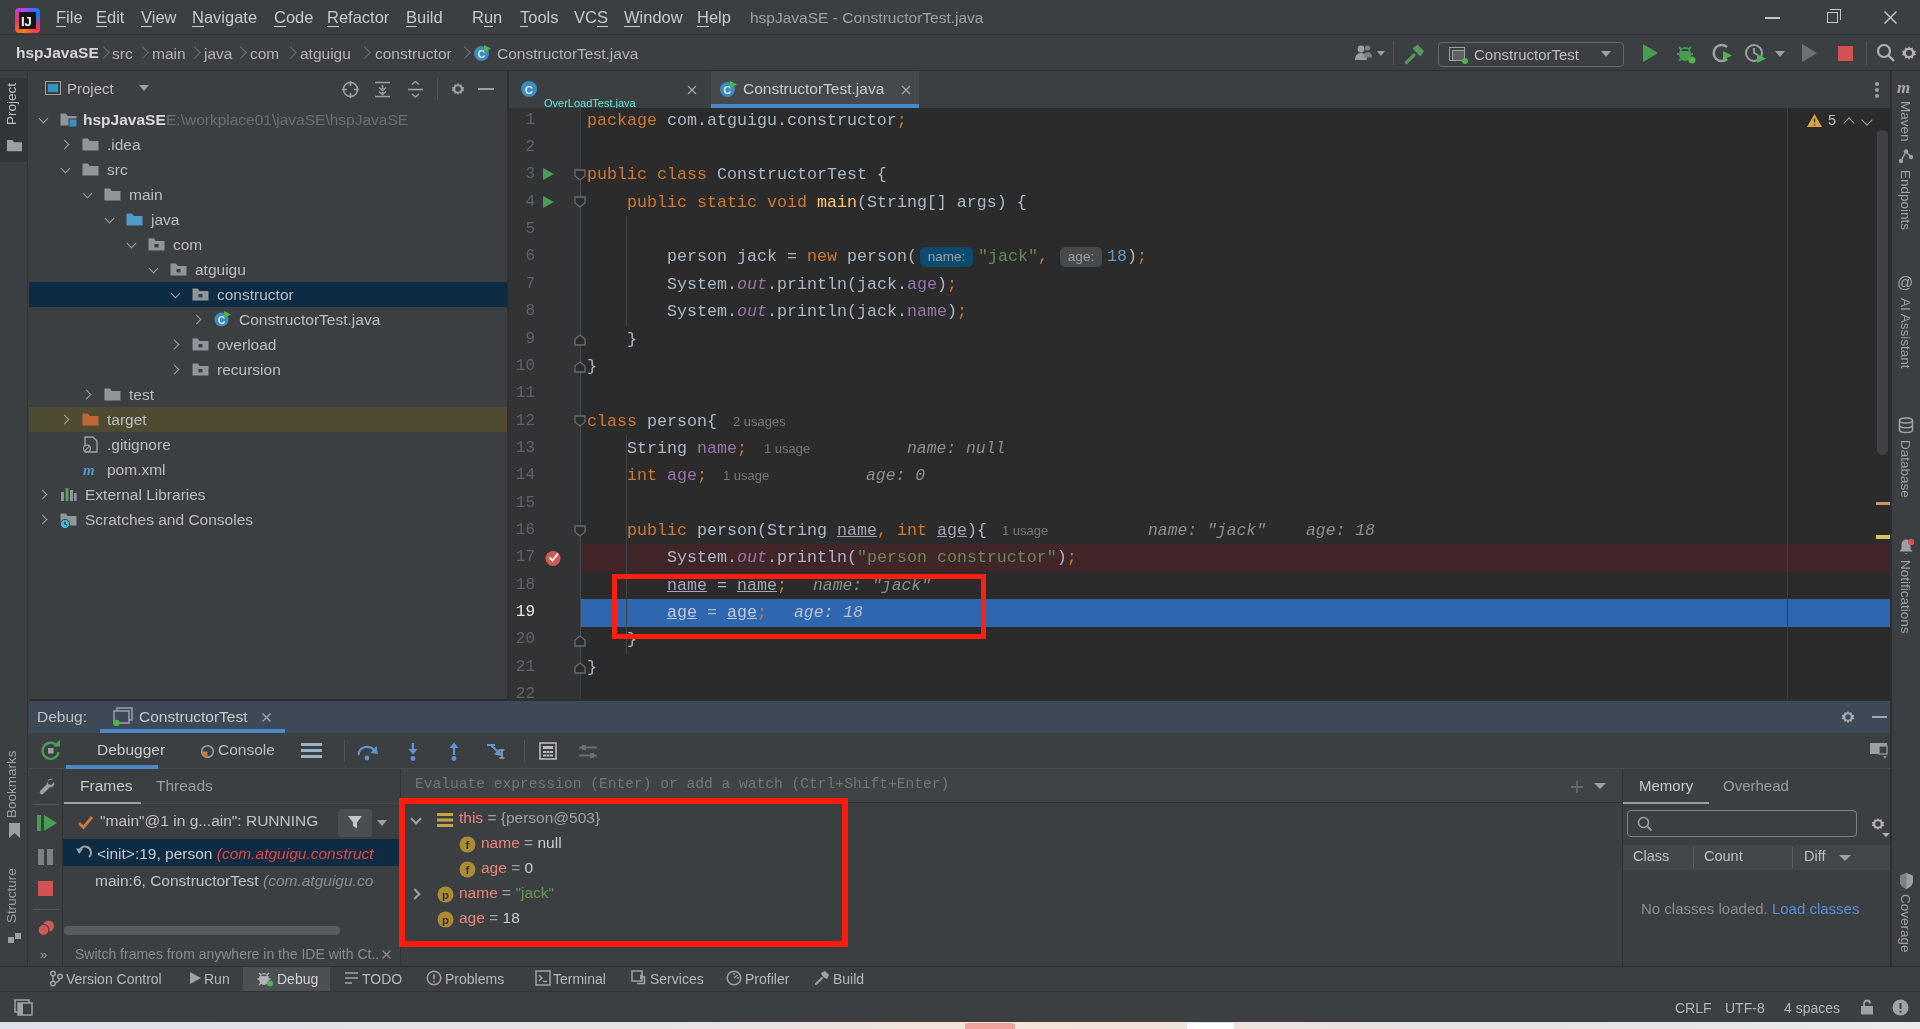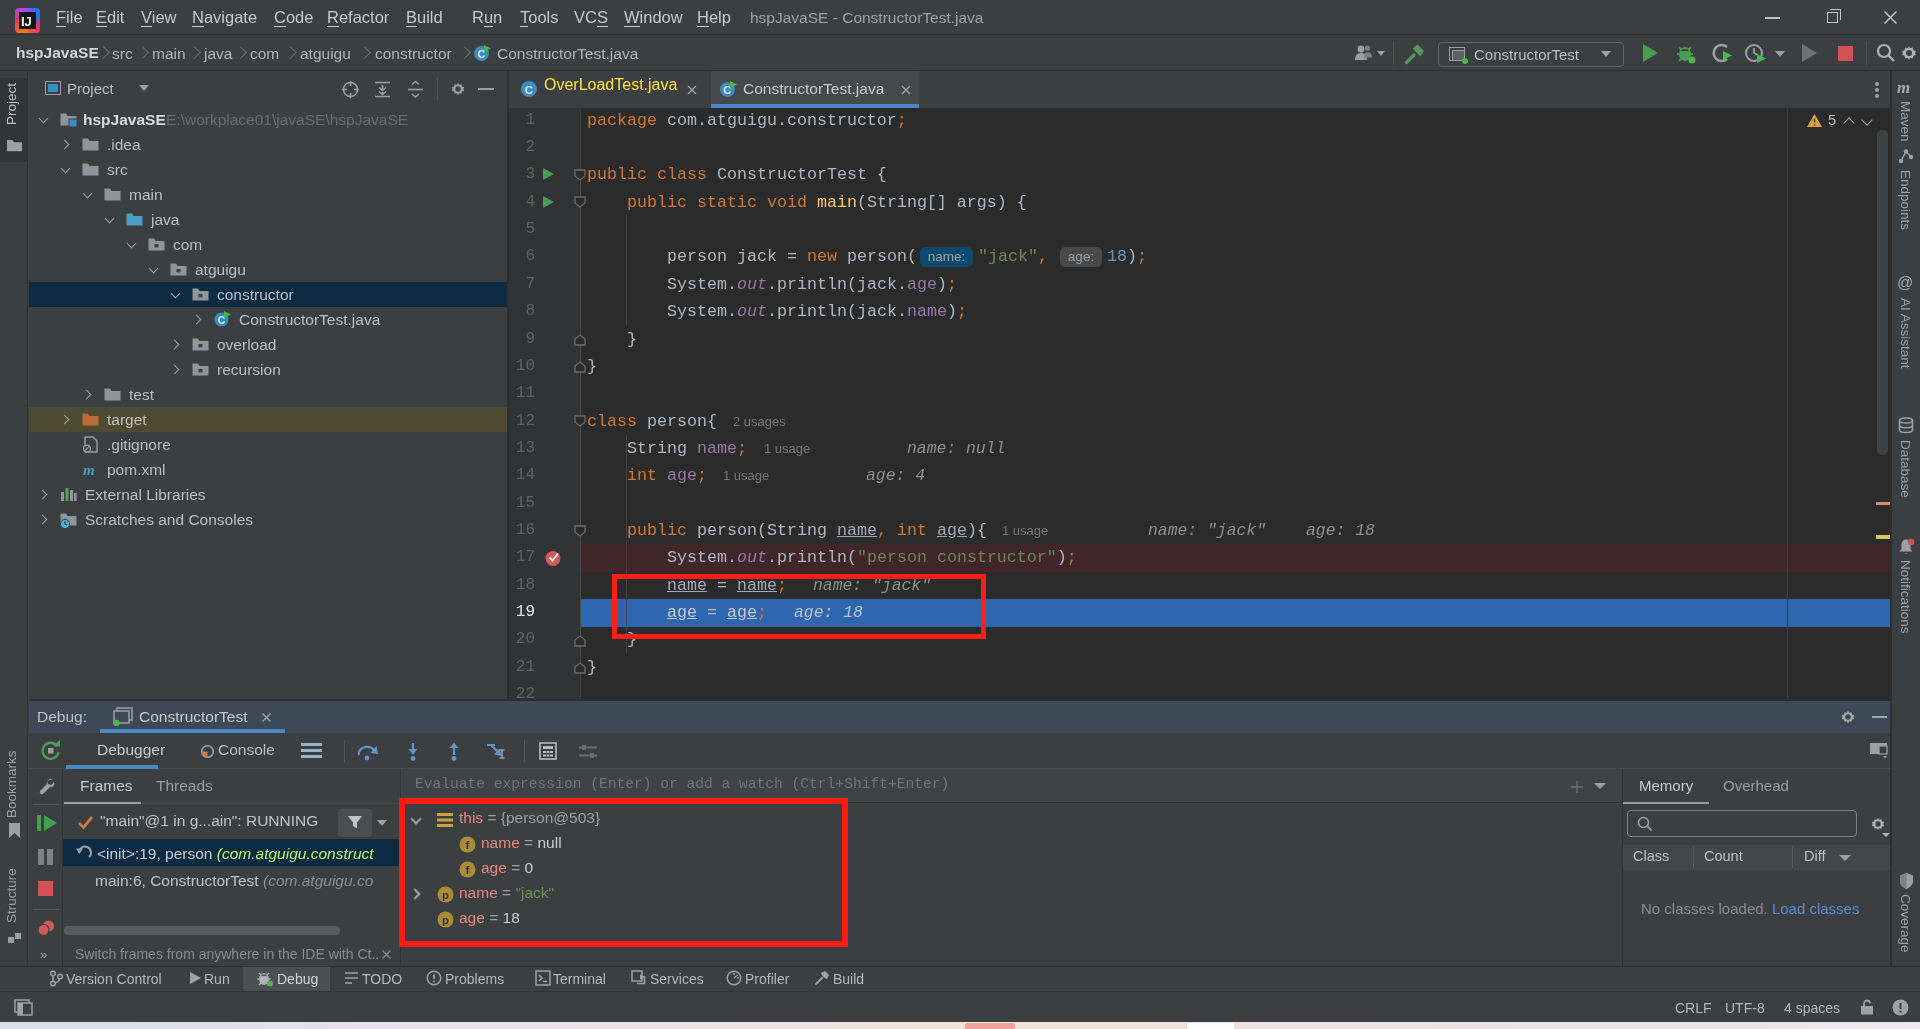--- a/index.html
+++ b/index.html
@@ -270,21 +270,21 @@
       <circle cx="5" cy="13" r="4.6" fill="#45b8d3" stroke="#3c3f41" stroke-width="1"></circle>
       <path d="M5 10.5 V13 L7 14" stroke="#163c46" stroke-width="1.2" fill="none"></path>
     </svg>
 <div class="treerow" style="left:85px;top:507px;">Scratches and Consoles</div>
 
 <div class="abs" style="left:509px;top:71px;width:1381px;height:37px;background:#3c3f41;"></div>
 <svg class="abs" style="left:520px;top:80px;" width="18" height="18">
       <circle cx="9" cy="9" r="8" fill="#3c8dbe"></circle>
  <text x="9" y="13.5" font-size="11.5" font-weight="bold" fill="#d8e8f2" text-anchor="middle" font-family="Liberation Sans">C</text>
     </svg>
-<div class="abs" style="left:544px;top:76px;font-size:16px;color:#fde047;">OverLoadTest.java</div>
+<div class="abs" style="left:544px;top:97px;font-size:11px;color:#5eead4;">OverLoadTest.java</div>
 <svg class="abs" style="left:686px;top:84px;" width="12" height="12">
       <path d="M2 2 L10 10 M10 2 L2 10" stroke="#9fa2a5" stroke-width="1.4"></path>
     </svg>
 <div class="abs" style="left:711px;top:71px;width:208px;height:33px;background:#45494c;"></div>
 <svg class="abs" style="left:719px;top:80px;" width="19" height="19">
       <circle cx="8.5" cy="9.5" r="7.5" fill="#3c8dbe"></circle>
  <text x="8.5" y="14" font-size="11.5" font-weight="bold" fill="#d8e8f2" text-anchor="middle" font-family="Liberation Sans">C</text>
  <path d="M11 1 L18 4.5 L11 8 Z" fill="#4db54d"></path>
     </svg>
 <div class="abs" style="left:743px;top:80px;font-size:15.5px;color:#c8cacc;">ConstructorTest.java</div>
@@ -375,21 +375,21 @@
 <div class="codeline" style="left:667px;top:544.3px;">System.<span class="f it">out</span>.println(<span class="s">"person constructor"</span>)<span class="k">;</span></div>
 <div class="codeline" style="left:667px;top:571.7px;"><span style="color:#a9a4c0;text-decoration:underline;">name</span> = <span style="color:#a2a9b8;text-decoration:underline;">name</span><span class="k">;</span></div>
 <div class="codeline" style="left:667px;top:599.0px;"><span style="color:#c3cbd8;text-decoration:underline;">age</span> = <span style="color:#c3cbd8;text-decoration:underline;">age</span><span class="k">;</span></div>
 <div class="codeline" style="left:627px;top:626.4px;">}</div>
 <div class="codeline" style="left:587px;top:653.7px;">}</div>
 <div class="inlay" style="left:733px;top:407.6px;">2 usages</div>
 <div class="inlay" style="left:764px;top:434.9px;">1 usage</div>
 <div class="inlay" style="left:723px;top:462.2px;">1 usage</div>
 <div class="inlay" style="left:1002px;top:517.0px;">1 usage</div>
 <div class="ghost" style="left:907px;top:434.9px;color:#8d9286;">name: null</div>
-<div class="ghost" style="left:866px;top:462.2px;color:#8d9286;">age: 4</div>
+<div class="ghost" style="left:866px;top:462.2px;color:#8d9286;">age: 0</div>
 <div class="ghost" style="left:1148px;top:517.0px;color:#8d9286;">name: "jack"</div>
 <div class="ghost" style="left:1306px;top:517.0px;color:#8d9286;">age: 18</div>
 <div class="ghost" style="left:813px;top:571.7px;color:#8d9286;">name: "jack"</div>
 <div class="ghost" style="left:794px;top:599.0px;color:#bac4d0;">age: 18</div>
 
 <svg class="abs" style="left:1806px;top:113px;" width="17" height="15">
  <path d="M8.5 1 L16 14 H1 Z" fill="#d9a343"></path>
       <path d="M8.5 5.5 V9.5 M8.5 11.2 V12.6" stroke="#3c3f41" stroke-width="1.6"></path>
     </svg>
 <div class="abs" style="left:1828px;top:112px;font-size:14.5px;color:#bbbdbf;">5</div>
@@ -503,21 +503,21 @@
 <div class="abs" style="left:338px;top:809px;width:34px;height:28px;background:#4a4e50;border-radius:3px;"></div>
 <svg class="abs" style="left:347px;top:815px;" width="16" height="15">
       <path d="M1 1 H15 L10 7.5 V13.5 L6 11 V7.5 Z" fill="#c3c5c7"></path>
     </svg>
 <div class="abs" style="left:377px;top:820px;width:0;height:0;border-left:5.5px solid transparent;border-right:5.5px solid transparent;border-top:6px solid #9da0a3;"></div>
 <div class="abs" style="left:63px;top:839px;width:337px;height:27px;background:#0d2b43;"></div>
 <svg class="abs" style="left:75px;top:844px;" width="17" height="16">
  <path d="M14 13 A6 6 0 1 0 4 9" stroke="#9da0a3" stroke-width="2" fill="none"></path>
  <path d="M1 4.5 L8 4.5 L4.5 10 Z" fill="#9da0a3"></path>
     </svg>
-<div class="abs" style="left:97px;top:845px;font-size:15.5px;color:#c8cacc;white-space:nowrap;">&lt;init&gt;:19, person <span style="color:#bef264;font-style:italic;">(com.atguigu.construct</span></div>
+<div class="abs" style="left:97px;top:845px;font-size:15.5px;color:#c8cacc;white-space:nowrap;">&lt;init&gt;:19, person <span style="color:#ef4444;font-style:italic;">(com.atguigu.construct</span></div>
 <div class="abs" style="left:95px;top:872px;font-size:15.5px;color:#c0c2c4;white-space:nowrap;">main:6, ConstructorTest <span style="color:#8a8f94;font-style:italic;">(com.atguigu.co</span></div>
 <div class="abs" style="left:64px;top:926px;width:276px;height:9px;background:#595b5e;border-radius:4px;"></div>
 <div class="abs" style="left:75px;top:946px;font-size:14px;color:#8a8d90;">Switch frames from anywhere in the IDE with Ct..</div>
 <svg class="abs" style="left:381px;top:949px;" width="11" height="11">
       <path d="M1.5 1.5 L9.5 9.5 M9.5 1.5 L1.5 9.5" stroke="#8a8d90" stroke-width="1.3"></path>
     </svg>
 
 <div class="abs" style="left:401px;top:769px;width:1221px;height:34px;background:#3f4345;border-bottom:1px solid #2f3133;"></div>
 <div class="abs mono" style="left:415px;top:776px;font-size:14.6px;color:#70767b;">Evaluate expression (Enter) or add a watch (Ctrl+Shift+Enter)</div>
 <svg class="abs" style="left:1570px;top:780px;" width="14" height="14">

